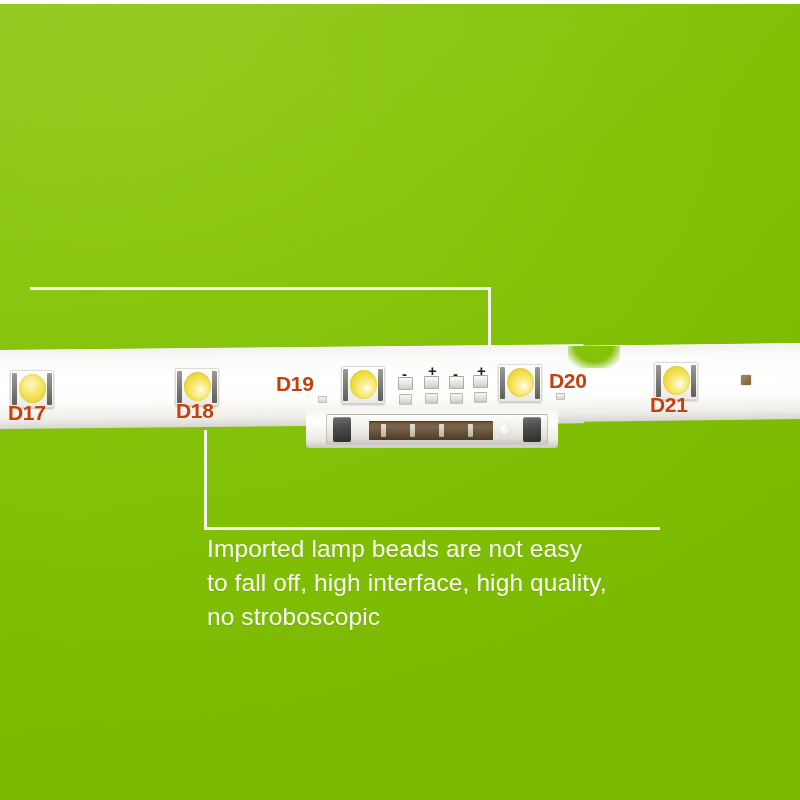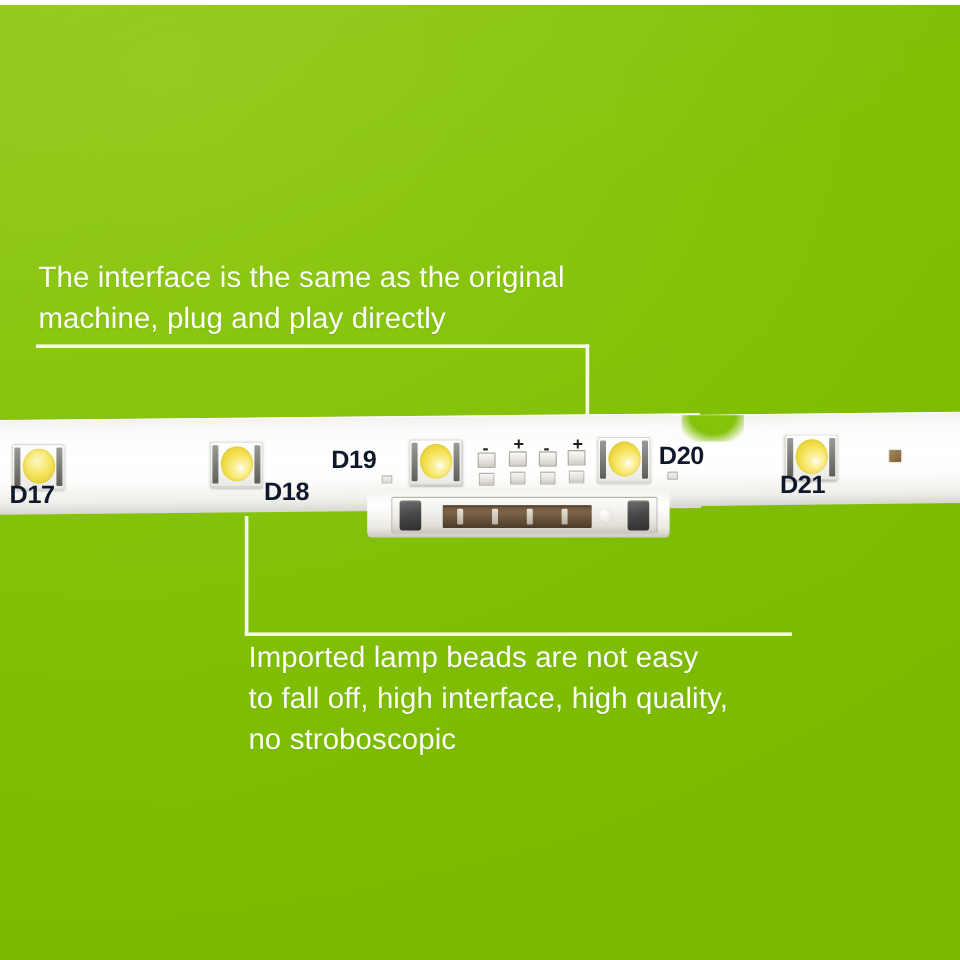--- a/index.html
+++ b/index.html
@@ -169,21 +169,21 @@
     background:radial-gradient(circle at 45% 35%, #fdf7c8 0%, #f5e562 45%, #e9d63e 80%, #dcc833 100%);
   }
 
   .ledlbl {
     position:absolute;
     font-size:21px; font-weight:700; color:#0d0d0d;
     font-family:"Liberation Sans", sans-serif;
     line-height:1;
     letter-spacing:-0.3px;
   }
-  .ledlbl.onstrip { color:#0f172a; }
+  .ledlbl.onstrip { color:#c2410c; }
 
   #brown-dot {
     position:absolute; left:741px; top:39px; width:10px; height:10px;
     background:linear-gradient(145deg,#a98a5e,#7d6039);
     border-radius:1px;
     box-shadow:0 0 0 1px rgba(230,228,220,0.8);
   }
   .sm-pad {
     position:absolute; width:9px; height:7px;
     background:linear-gradient(180deg,#f3f2ee,#dcd9d2);
@@ -193,22 +193,20 @@
 </style>
 </head>
 <body>
 
 <div id="stage">
 
   <div class="bg-green"></div>
   <div class="bg-sheen"></div>
   <div class="top-white"></div>
 
-  <div class="txt" id="top-text">The interface is the same as the original
-machine, plug and play directly</div>
 
   <div class="cl cl-h" id="top-line-h" style="left:30px; top:287px; width:461px;"></div>
   <div class="cl cl-v" id="top-line-v" style="left:488px; top:287px; height:74px;"></div>
 
   <div id="strip-wrap">
 
     <div class="strip-body" id="seg-left"></div>
     <div class="strip-body" id="seg-right"></div>
     <div id="notch"></div>
 
@@ -265,21 +263,21 @@
     </div>
     <div class="led" style="left:654px; top:26px;">
       <div class="el-l"></div>
       <div class="el-r"></div>
       <div class="phos"></div>
     </div>
 
     <div id="brown-dot"></div>
 
     <div class="ledlbl onstrip" style="left:8px; top:66px;">D17</div>
-    <div class="ledlbl onstrip" style="left:176px; top:64px;margin-left:44px;">D18</div>
+    <div class="ledlbl onstrip" style="left:176px; top:64px;">D18</div>
     <div class="ledlbl onstrip" style="left:276px; top:37px;">D19</div>
     <div class="ledlbl onstrip" style="left:549px; top:34px;">D20</div>
     <div class="ledlbl onstrip" style="left:650px; top:58px;">D21</div>
 
   </div>
 
   <div class="cl cl-v" id="bot-line-v" style="left:204px; top:430px; height:99px;"></div>
   <div class="cl cl-h" id="bot-line-h" style="left:204px; top:527px; width:456px;"></div>
 
   <div class="txt" id="bottom-text">Imported lamp beads are not easy

